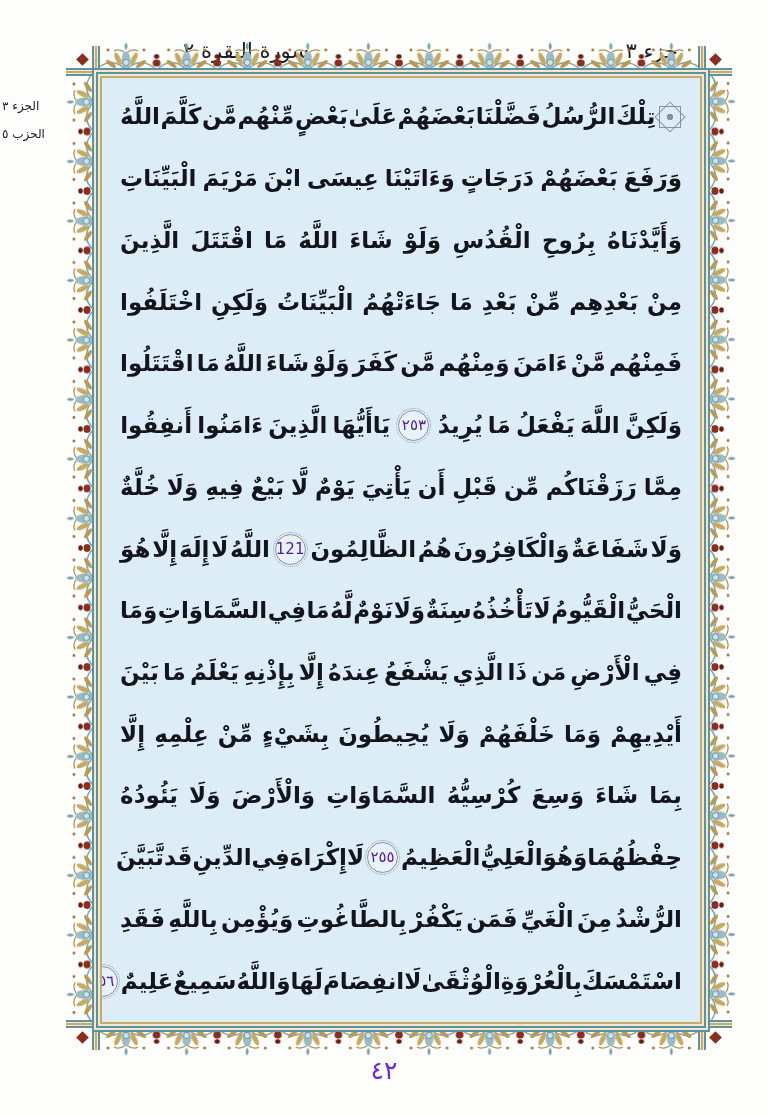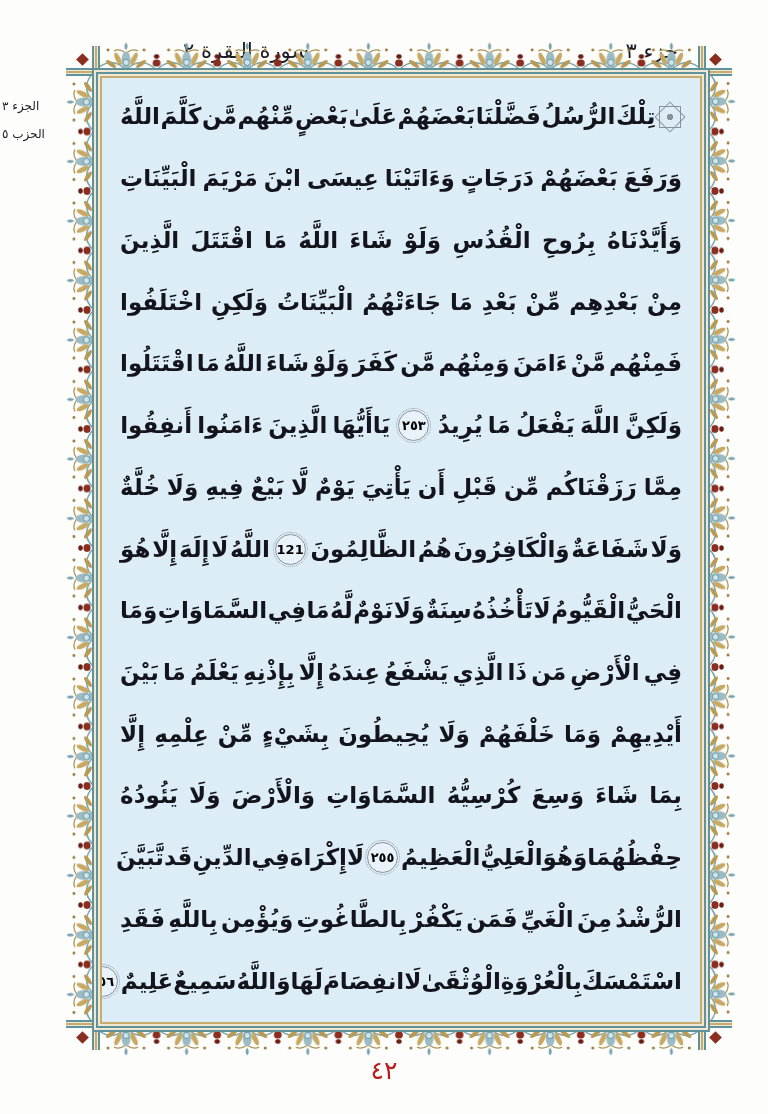--- a/index.html
+++ b/index.html
@@ -12,21 +12,21 @@
   
   .hdr{position:absolute; top:12px; font-size:21px; direction:rtl; color:#1c1c24;margin-top:27px;}
   .hdr-juz{right:90px;}
   .hdr-surah{left:183px;}
   .margin-notes{
     position:absolute; left:2px; top:92px; width:58px;
     direction:rtl; text-align:left; font-size:12px; line-height:28px; color:#1c1c24;
   }
   .page-num{
     position:absolute; left:0; right:0; top:1056px; text-align:center;
-    font-size:25px; color:#b91c1c;
+    font-size:25px; color:#6d28d9;
   }
   
   .frame{
     position:absolute; left:96px; top:72px; width:606px; height:952px;
     border:2px solid #5f929b;
     box-shadow:
       0 0 0 2px #f0e8d2,
       0 0 0 4px #5f929b,
       inset 0 0 0 2px #f0e8d2,
       inset 0 0 0 4px #c9ab6e;
@@ -42,21 +42,21 @@
     flex:1; display:flex; justify-content:space-between; align-items:center;
     direction:rtl; font-size:23px; font-weight:bold; color:#14141c;
     line-height:1; padding:0 2px;
   }
   .word{white-space:nowrap;}
   .ayah-marker{
     flex:0 0 auto; box-sizing:border-box;
     width:31px; height:31px; border-radius:50%;
     border:1.5px solid #8a9199; outline:1px dotted #98a0a8; outline-offset:1.5px;
     display:flex; align-items:center; justify-content:center;
-    font-size:13px; font-weight:bold; color:#000000; background:#e9f2f9;
+    font-size:15px; font-weight:normal; color:#4c1d95; background:#e9f2f9;
     margin:0 3px;
   }
   .hizb-star{
     flex:0 0 auto; position:relative; width:24px; height:24px; margin-left:2px;
     background:radial-gradient(circle at 50% 50%, #8a9199 0 3px, rgba(0,0,0,0) 3.5px);
   }
   .hizb-star::before,.hizb-star::after{
     content:""; position:absolute; inset:1px; border:1.5px solid #8a9199;
   }
   .hizb-star::after{transform:rotate(45deg);}

